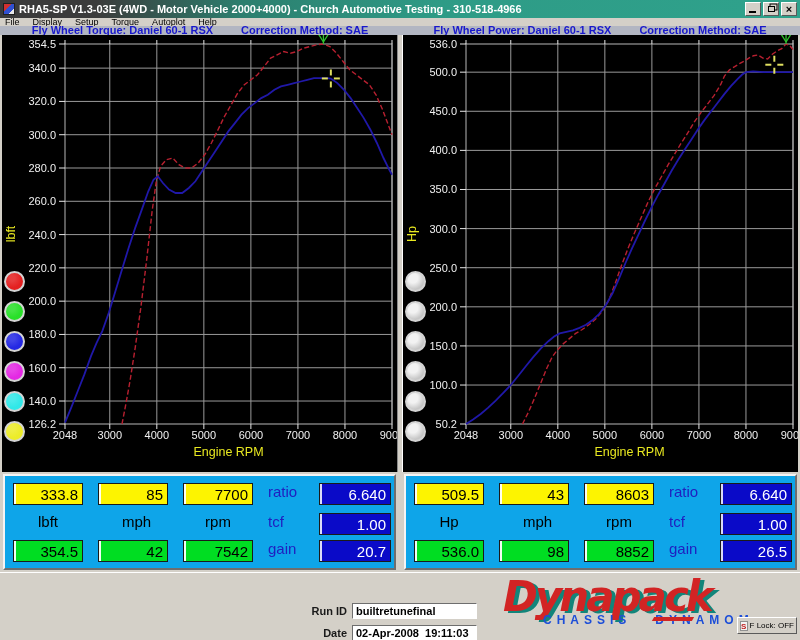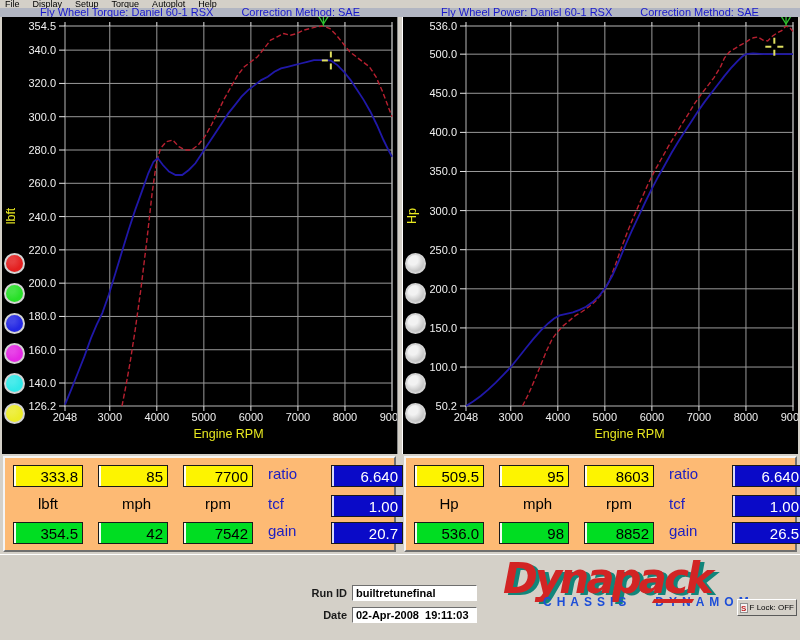--- a/index.html
+++ b/index.html
@@ -29,52 +29,52 @@
   
   .menubar { height:8px; display:flex; align-items:center; gap:13px; padding-left:5px;
     background:#d4d0c8; }
   .menu-item { display:inline-block; font-size:9px; line-height:8px; color:#000; cursor:default; }
   .menu-item::first-letter { text-decoration:underline; }
 
   
   .headers-row { height:9px; display:flex; background:#d4d0c8; }
   .chart-header { width:400px; height:9px; background:#b2b6c2;
     display:flex; align-items:center; justify-content:center; gap:28px; overflow:visible; }
-  .chart-header span { font-size:11px; line-height:9px; font-weight:normal; color:#1818cc; white-space:nowrap; }
+  .chart-header span { font-size:11px; line-height:9px; font-weight:bold; color:#1818cc; white-space:nowrap; }
 
   
   .charts-row { height:437px; display:flex; background:#d4d0c8; }
   .chart-panel { position:relative; width:395px; height:437px; background:#000; }
   .chart-panel:first-child { margin-left:2px; }
   .chart-divider { width:6px; height:437px; background:#d4d0c8;
     border-left:1px solid #8a8a8a; border-right:1px solid #fff; }
   .chart-svg { position:absolute; left:0; top:0; width:395px; height:437px; }
   .chart-svg text.tick-label { fill:#f0f0f0; font-size:11px; font-family:"Liberation Sans",sans-serif; }
   .chart-svg text.axis-title { fill:#e8e820; font-size:12.5px; font-family:"Liberation Sans",sans-serif; }
   .plot-btn { position:absolute; left:2px; width:21px; height:21px; border-radius:50%;
     border:2px solid #d4d4d4; cursor:pointer; }
 
   
   .readout-row { height:100px; display:flex; gap:8px; padding:2px 3px; background:#d4d0c8; }
-  .readout-panel { position:relative; flex:1 1 auto; width:393px; background:#fdba74;
+  .readout-panel { position:relative; flex:1 1 auto; width:393px; background:#0ea5e9;
     border:2px solid; border-color:#f4f4f4 #6e6e6e #6e6e6e #f4f4f4; }
   .val-box { position:absolute; width:70px; height:22px; font-size:15px; line-height:21px;
     text-align:right; padding-right:4px; color:#000;
     border:1px solid #1a1a1a; box-shadow:inset 2px 0 0 rgba(255,255,255,.95); }
   .val-box.yellow { background:#fdf400; }
   .val-box.green  { background:#00dd22; }
   .stat-box { position:absolute; width:72px; height:22px; font-size:15px; line-height:21px;
     text-align:right; padding-right:4px; color:#fff; background:#0a0ac8;
     border:1px solid #1a1a1a; box-shadow:inset 2px 0 0 rgba(255,255,255,.85); }
   .unit-label { position:absolute; width:70px; height:20px; text-align:center;
     font-size:15px; color:#000; }
   .stat-label { position:absolute; width:46px; font-size:15px; color:#2020c0; }
   .c1 { left:8px; } .c2 { left:93px;padding-left:7px; } .c3 { left:178px; }
   .r1 { top:7px; } .rmid { top:37px; } .r3 { top:64px; }
-  .statcol { left:263px; } .statboxcol { left:314px;margin-left:12px; }
+  .statcol { left:263px; } .statboxcol { left:314px; }
 
   
   .footer { position:relative; height:68px; background:#d4d0c8; border-top:1px solid #fff; }
   .f-row { position:absolute; height:17px; display:flex; align-items:center; }
   .f-label { display:inline-block; width:100px; text-align:right; padding-right:5px;
     font-size:11px; font-weight:bold; color:#1a1a1a; }
   .f-input { width:125px; height:16px; background:#fff; font-family:"Liberation Sans",sans-serif;
     font-size:11px; font-weight:bold; color:#000; padding:0 3px;
     border:1px solid; border-color:#6e6e6e #fff #fff #6e6e6e; }
   .logo { position:absolute; left:503px; top:2px; width:294px; }
@@ -90,20 +90,35 @@
     display:flex; align-items:center; gap:2px; padding:0 2px; cursor:pointer; }
   .flock-icon { width:9px; height:10px; background:#f4f4f4; border:1px solid #909090;
     color:#c02020; font-size:8px; line-height:9px; font-weight:bold; text-align:center; }
   .flock-text { font-size:8px; color:#000; white-space:nowrap; }
 </style>
 </head>
 <body>
 
 <div class="screen">
 
+  <div class="titlebar">
+    <div class="app-icon"></div>
+    <span class="title-text">RHA5-SP V1.3-03E  (4WD - Motor Vehicle 2000+4000) - Church Automotive Testing - 310-518-4966</span>
+    <div class="win-buttons">
+      <div class="win-btn">
+          <span class="glyph-min"></span>
+        </div>
+      <div class="win-btn">
+          <span class="glyph-restore"></span>
+        </div>
+      <div class="win-btn">
+          <span class="glyph-close">×</span>
+        </div>
+    </div>
+  </div>
 
   <div class="menubar">
     <span class="menu-item">File</span>
     <span class="menu-item">Display</span>
     <span class="menu-item">Setup</span>
     <span class="menu-item">Torque</span>
     <span class="menu-item">Autoplot</span>
     <span class="menu-item">Help</span>
   </div>
 
@@ -317,21 +332,21 @@
       <div class="val-box green c3 r3">7542</div>
       <div class="stat-label statcol r1">ratio</div>
       <div class="stat-box statboxcol r1">6.640</div>
       <div class="stat-label statcol rmid">tcf</div>
       <div class="stat-box statboxcol rmid">1.00</div>
       <div class="stat-label statcol r3">gain</div>
       <div class="stat-box statboxcol r3">20.7</div>
     </div>
     <div class="readout-panel">
       <div class="val-box yellow c1 r1">509.5</div>
-      <div class="val-box yellow c2 r1">95</div>
+      <div class="val-box yellow c2 r1">43</div>
       <div class="val-box yellow c3 r1">8603</div>
       <div class="unit-label c1 rmid">Hp</div>
       <div class="unit-label c2 rmid">mph</div>
       <div class="unit-label c3 rmid">rpm</div>
       <div class="val-box green c1 r3">536.0</div>
       <div class="val-box green c2 r3">98</div>
       <div class="val-box green c3 r3">8852</div>
       <div class="stat-label statcol r1">ratio</div>
       <div class="stat-box statboxcol r1">6.640</div>
       <div class="stat-label statcol rmid">tcf</div>

